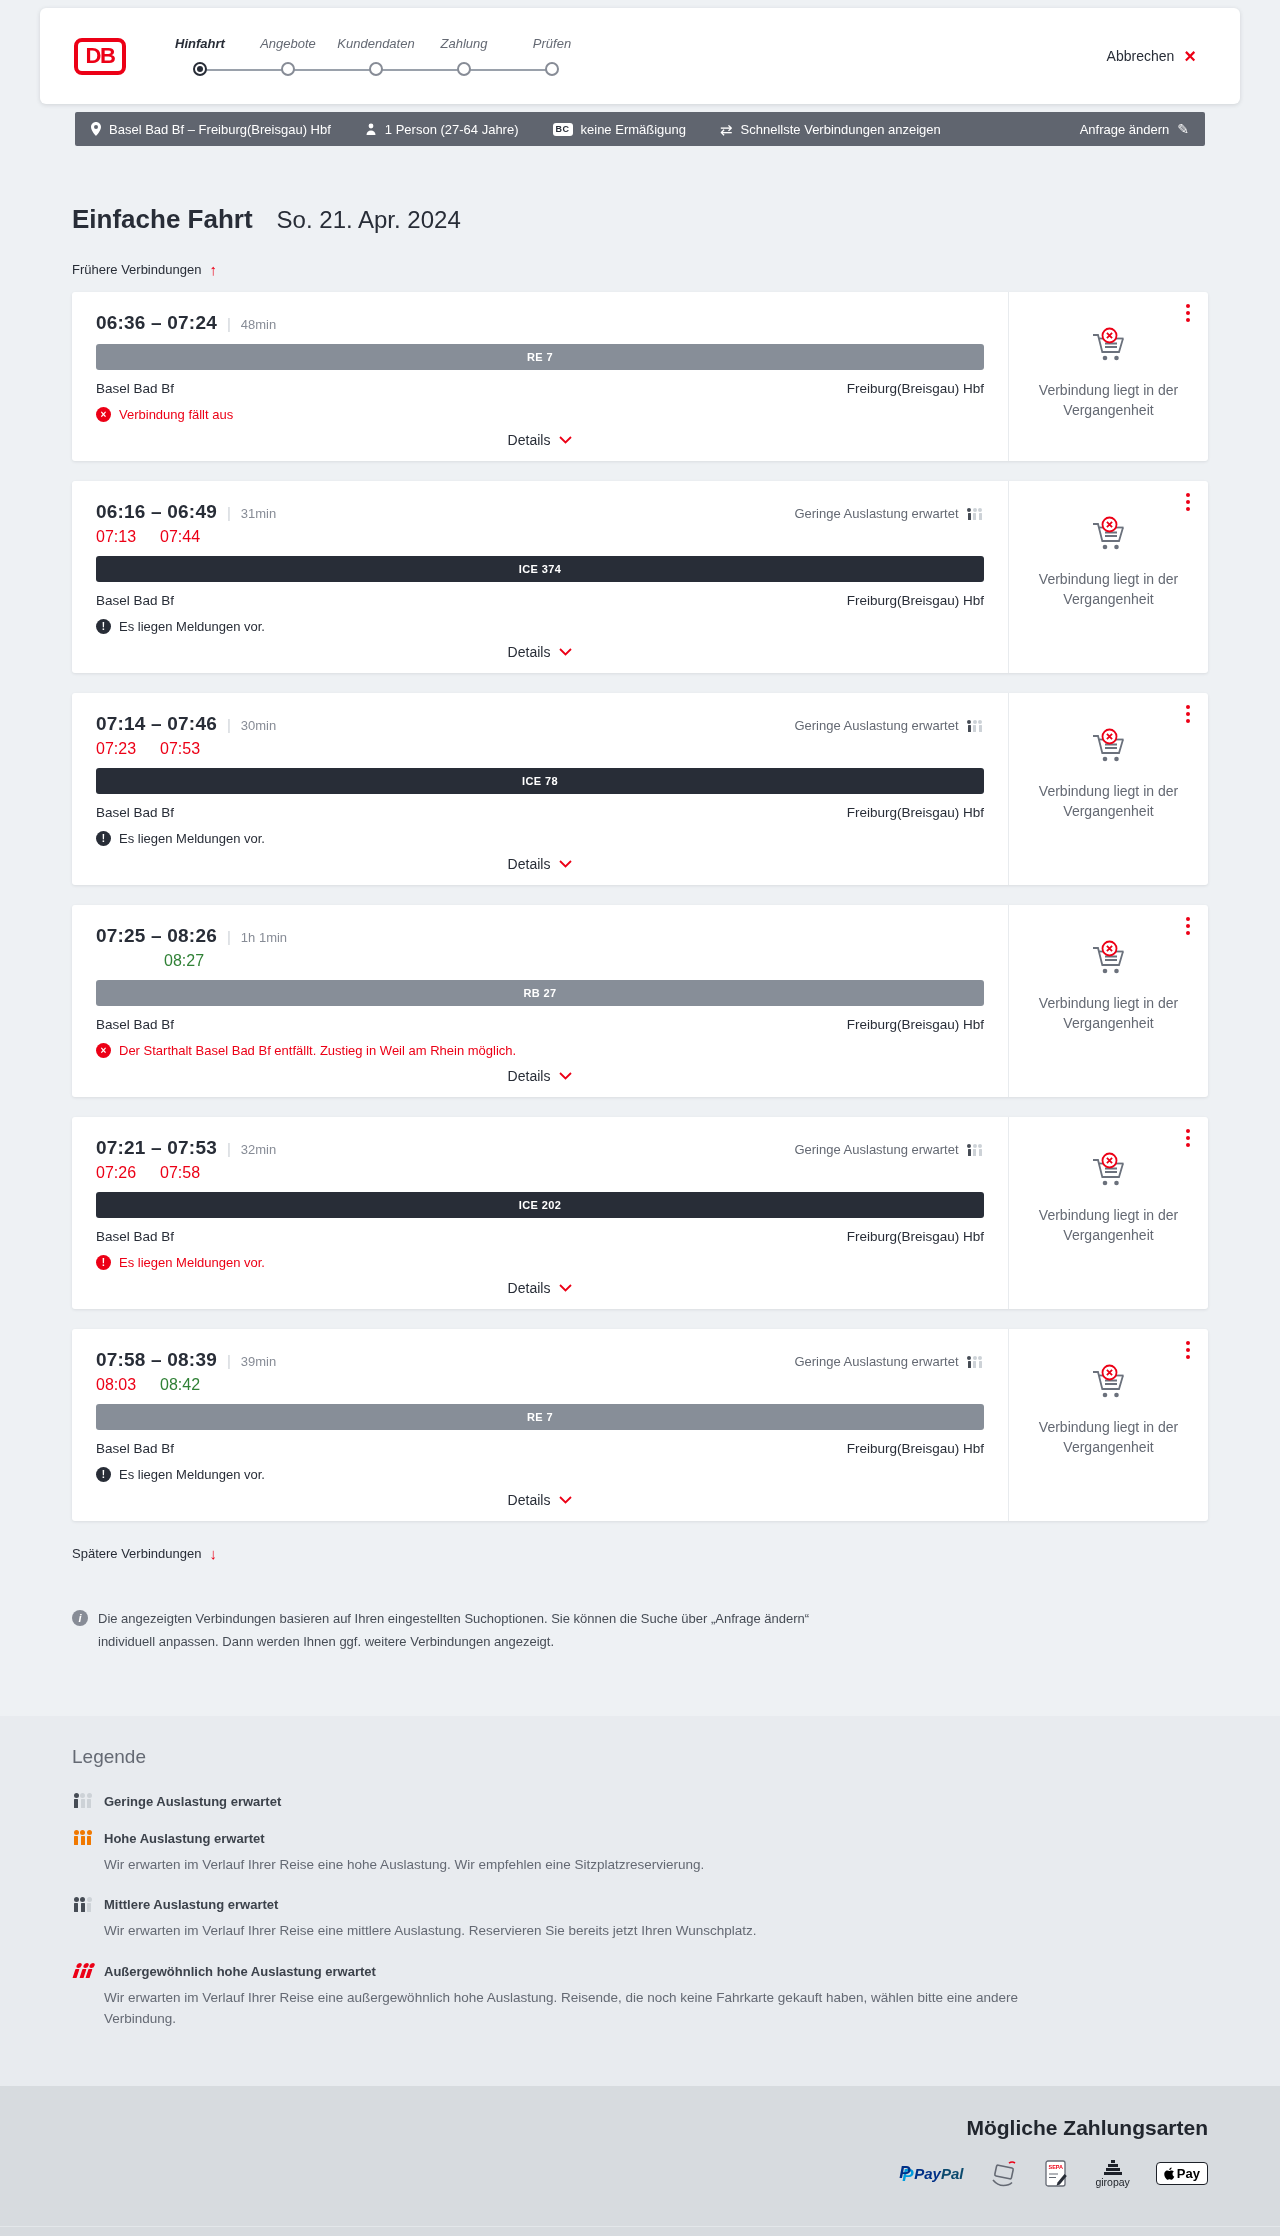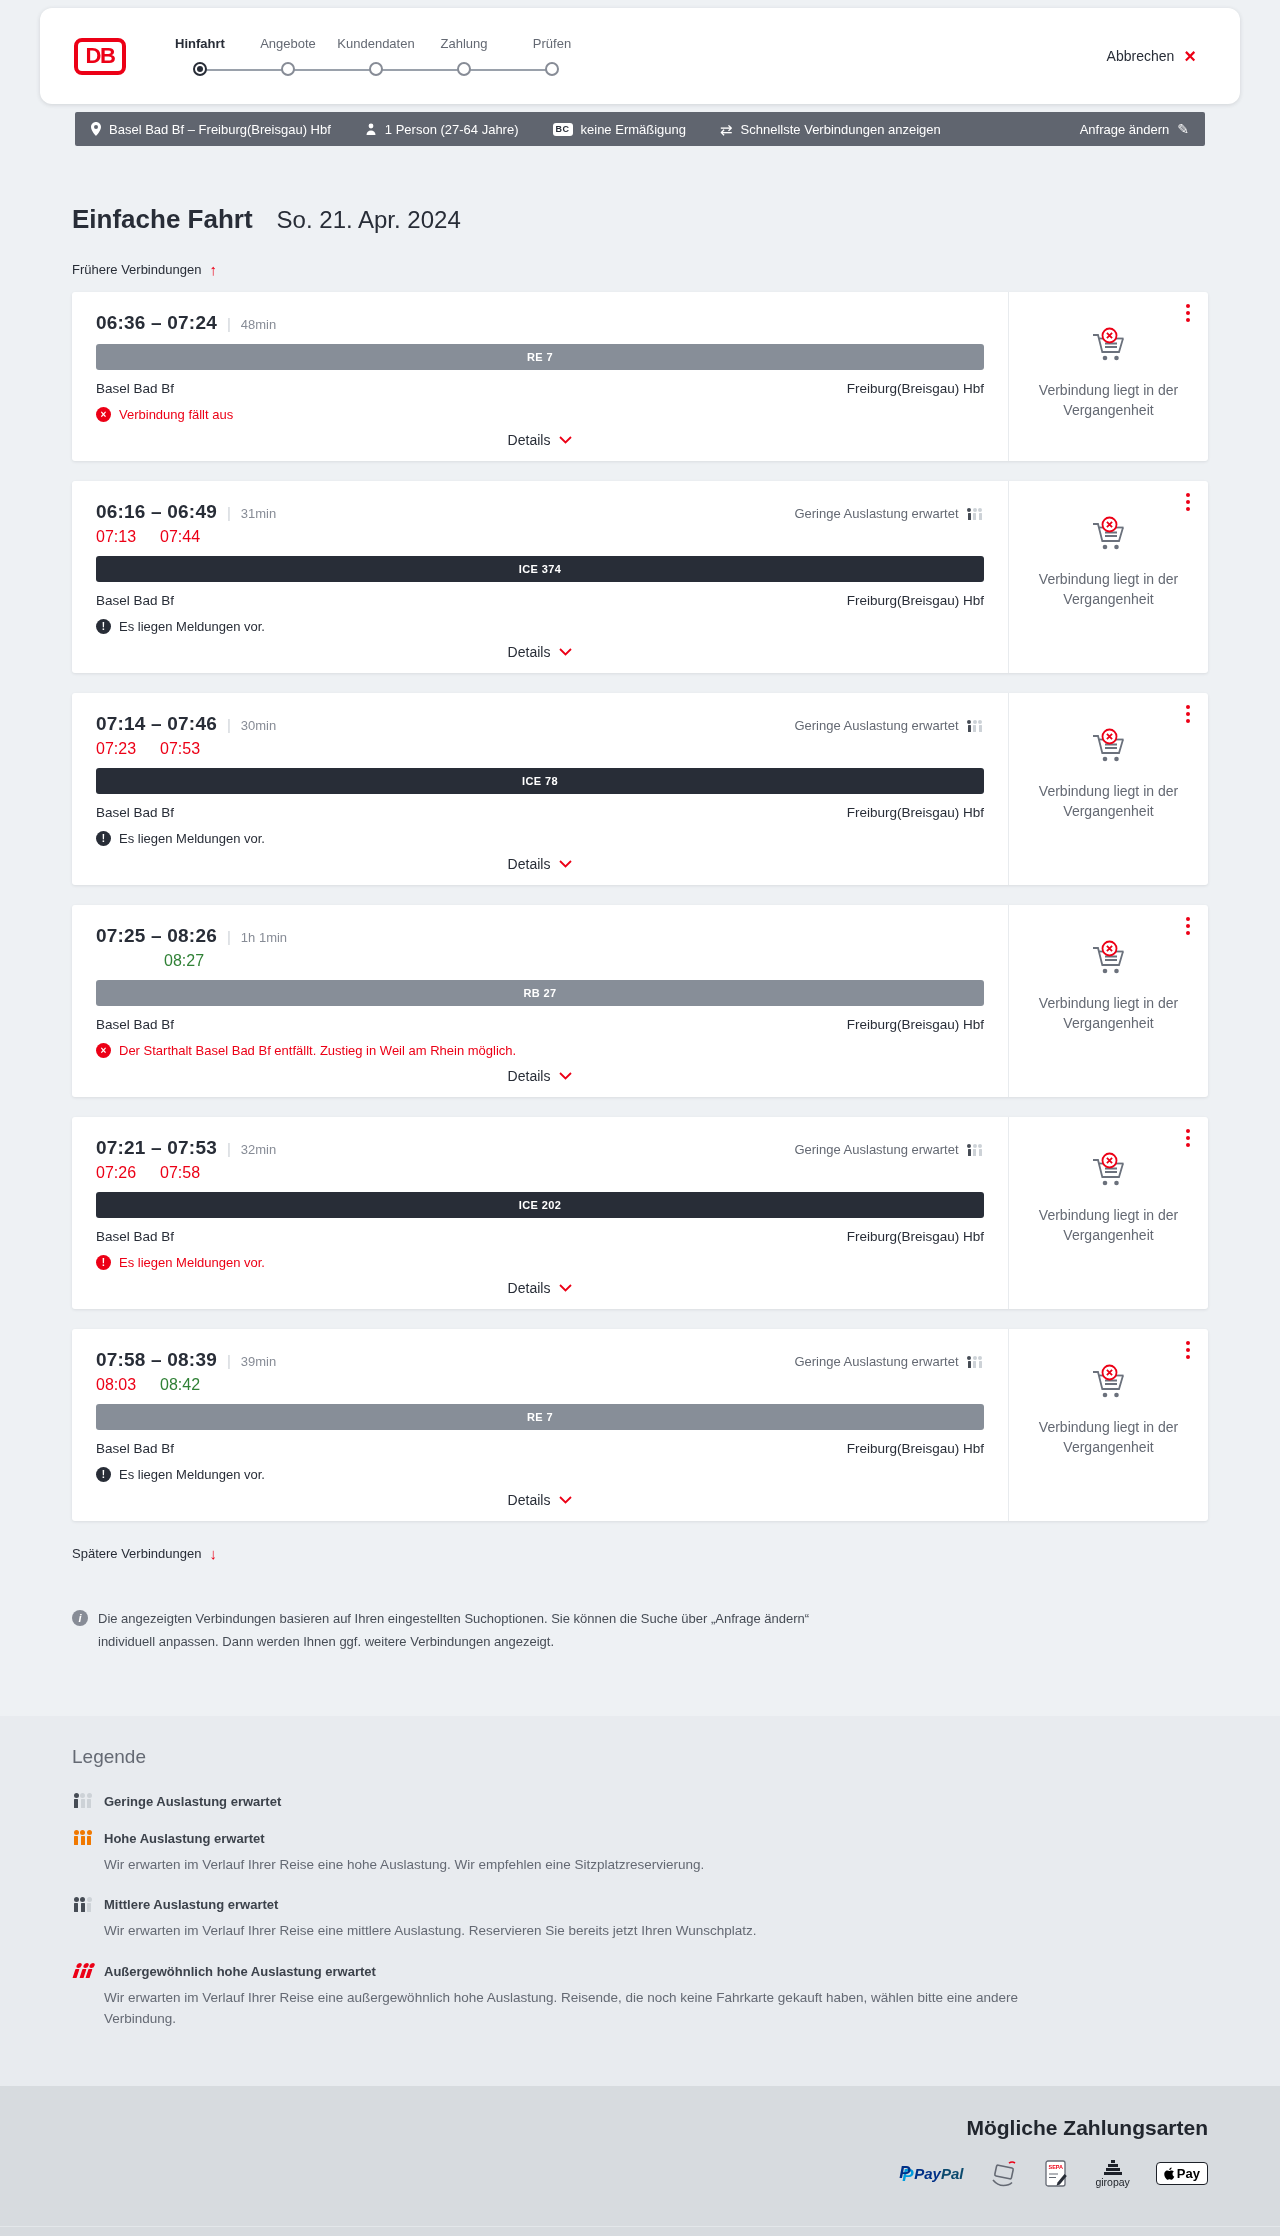--- a/index.html
+++ b/index.html
@@ -3,31 +3,31 @@
 <meta charset="utf-8">
 <style>
   * { box-sizing: border-box; }
   html,body { margin:0; padding:0; }
   body {
     width:1280px; background:#eef1f4; color:#282d37;
     font-family:"Liberation Sans", sans-serif; -webkit-font-smoothing:antialiased;
   }
   
   .header-card {
-    margin:8px 40px 0; height:96px; background:#fff; border-radius:12px;
+    margin:8px 40px 0; height:96px; background:#fff; border-radius:6px;
     box-shadow:0 1px 4px rgba(40,45,55,.15); display:flex; align-items:center; position:relative;
   }
   .db-logo {
     margin-left:34px; width:52px; height:37px; border:4px solid #ec0016; border-radius:8px;
     display:flex; align-items:center; justify-content:center; color:#ec0016;
     font-weight:bold; font-size:22px; letter-spacing:-1.5px; flex:none; cursor:pointer;
   }
   .steps { display:flex; margin-left:30px; position:relative; }
   .steps-line { position:absolute; top:33px; left:44px; width:352px; height:2px; background:#9aa1ab; }
-  .step { width:88px; text-align:center; position:relative; z-index:1; cursor:pointer; }
+  .step { width:88px; text-align:center; position:relative; z-index:1; cursor:pointer;font-style:italic; }
   .step .lbl { display:block; font-size:13px; color:#646973; margin-bottom:11px; white-space:nowrap; }
   .step.active .lbl { color:#282d37; font-weight:bold; }
   .step .dot { display:block; width:14px; height:14px; margin:0 auto; border:2px solid #878c96; border-radius:50%; background:#fff; position:relative; }
   .step.active .dot { border-color:#282d37; }
   .step.active .dot::after { content:''; position:absolute; inset:2px; border-radius:50%; background:#282d37; }
   .cancel-btn {
     margin-left:auto; margin-right:38px; display:flex; align-items:center; gap:10px;
     background:none; border:none; font-family:inherit; font-size:14px; color:#282d37; cursor:pointer;
   }
   .x-icon { color:#ec0016; font-size:20px; font-weight:bold; line-height:1; }

